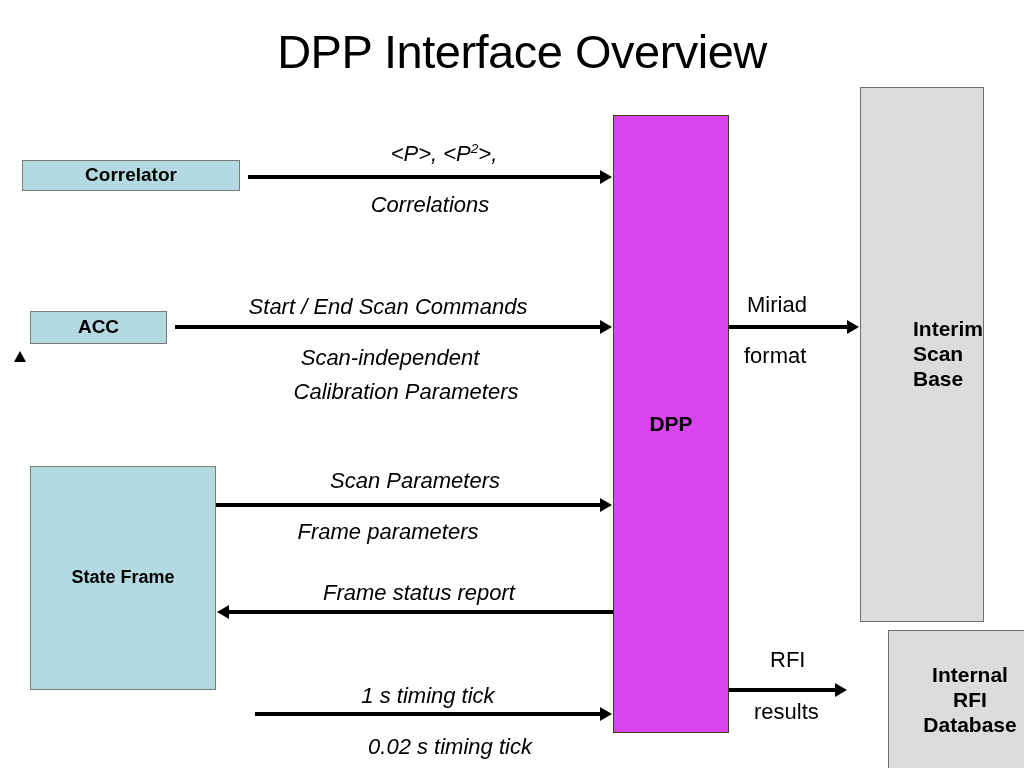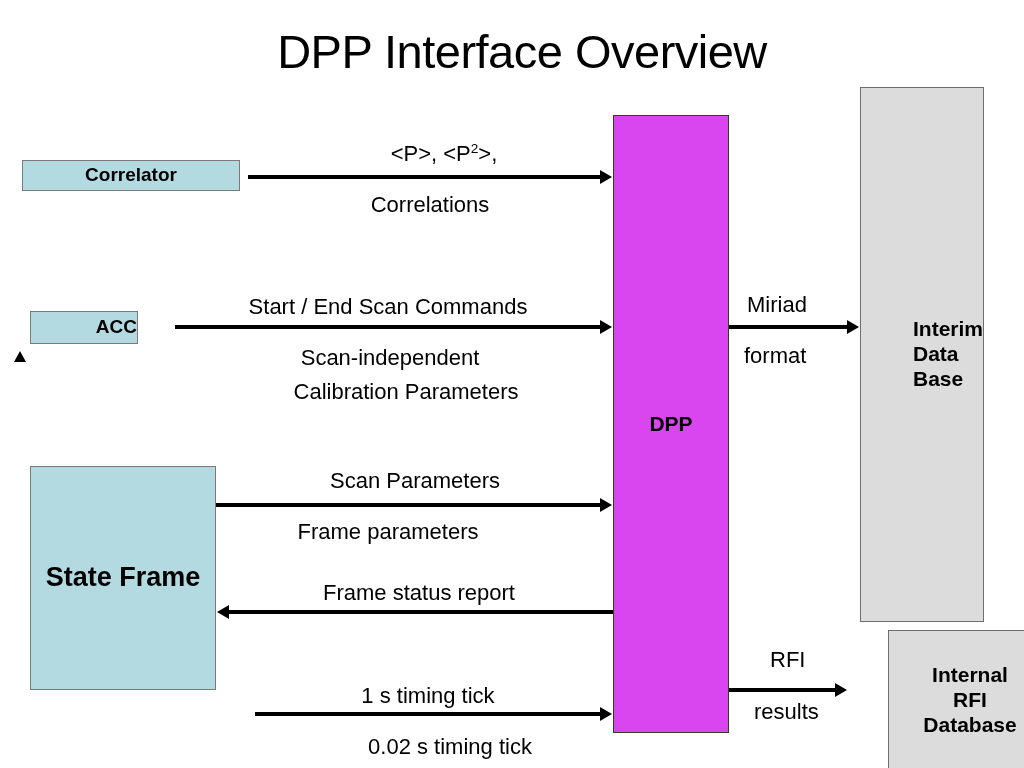--- a/index.html
+++ b/index.html
@@ -54,28 +54,28 @@
     background: #dcdcdc;
     border: 1px solid #6e6e6e;
   }
 
   .box-correlator {
     left: 22px; top: 160px; width: 218px; height: 31px;
     align-items: center; justify-content: center;
     font-size: 19px;
   }
   .box-acc {
-    left: 30px; top: 311px; width: 108px; height: 33px;
-    align-items: center; justify-content: flex-end;
+    left: 30px; top: 311px; width: 137px; height: 33px;
+    align-items: center; justify-content: center;
     font-size: 19px;
   }
   .box-stateframe {
     left: 30px; top: 466px; width: 186px; height: 224px;
     align-items: center; justify-content: center;
-    font-size: 27px;
+    font-size: 18px;
   }
   .box-dpp {
     left: 613px; top: 115px; width: 116px; height: 618px;
     align-items: center; justify-content: center;
     font-size: 21px;
   }
   .box-interim {
     left: 860px; top: 87px; width: 124px; height: 535px;
     align-items: center; justify-content: flex-end;
     font-size: 21px;
@@ -115,21 +115,21 @@
   }
 
   
   .lbl {
     position: absolute;
     font-size: 22px;
     line-height: 1.33;
     white-space: nowrap;
     font-weight: 400;
   }
-  .lbl.center { text-align: right; transform: translateX(-50%); }
+  .lbl.center { text-align: right; transform: translateX(-50%); font-style: italic; }
   .lbl sup { font-size: 0.62em; vertical-align: super; line-height: 0; }
 
   
   .tri-marker {
     position: absolute;
     width: 0; height: 0;
     border-left: 6px solid transparent;
     border-right: 6px solid transparent;
     border-bottom: 11px solid #000000;
   }
@@ -155,21 +155,21 @@
 
   <div class="tri-marker" style="left:14px; top:351px;"></div>
 
   <div class="box box-yellow box-dpp">
     <span>DPP</span>
   </div>
 
   <div class="box box-gray box-interim">
     <div>
       <div>Interim</div>
-      <div>Data</div>
+      <div>Scan</div>
       <div>Base</div>
     </div>
   </div>
 
   <div class="box box-gray box-rfidb">
     <div>
       <div>Internal</div>
       <div>RFI</div>
       <div>Database</div>
     </div>

